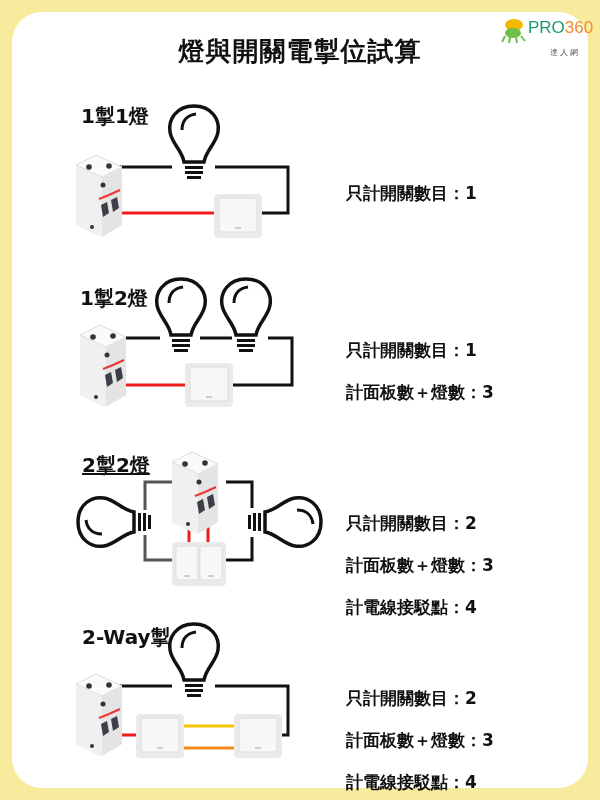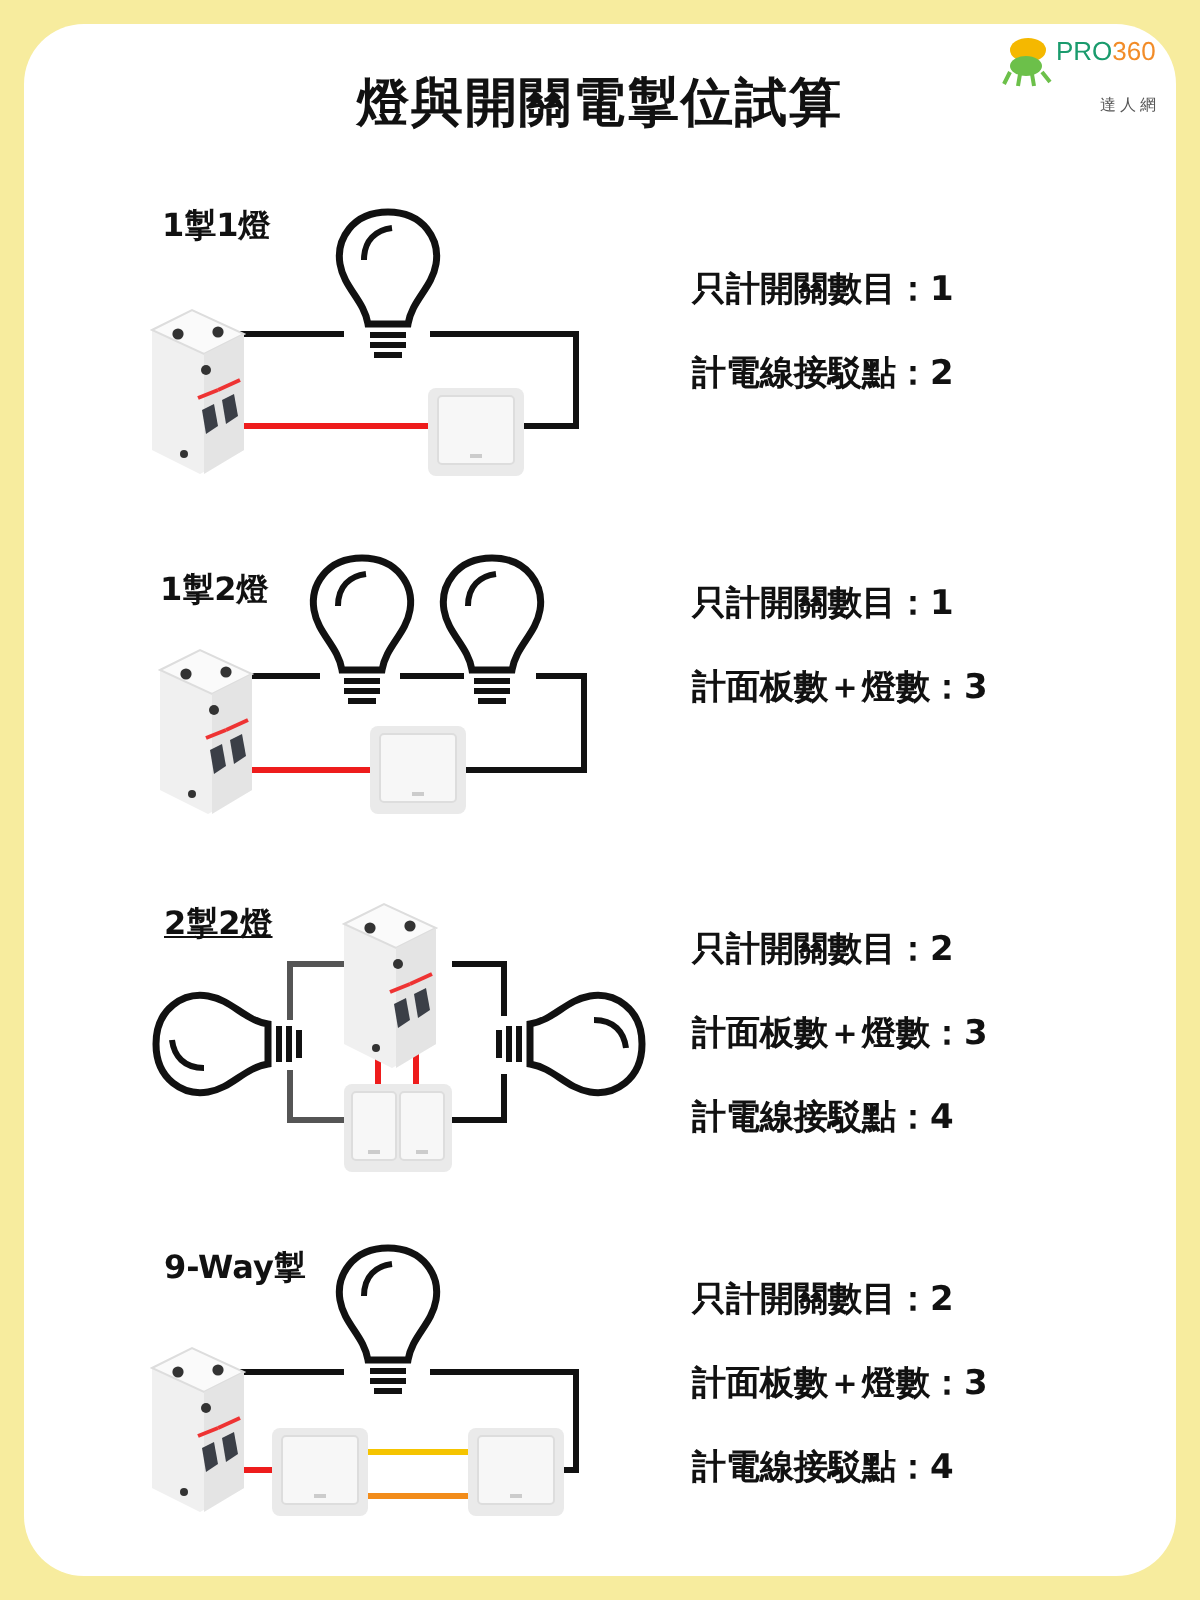--- a/index.html
+++ b/index.html
@@ -1,25 +1,25 @@
 <!DOCTYPE html>
 <html><head>
 <meta charset="utf-8">
 <style>
   html,body{margin:0;padding:0;}
   body{width:600px;height:800px;background:#f7ec9e;position:relative;overflow:hidden;font-family:"DejaVu Sans","Liberation Sans",sans-serif;}
   .card{position:absolute;left:12px;top:12px;width:576px;height:776px;background:#fff;border-radius:30px;}
   .title{position:absolute;left:0;width:600px;top:34px;text-align:center;font-size:26px;font-weight:bold;color:#111;letter-spacing:1px;}
   .logo{position:absolute;left:500px;top:16px;width:90px;height:30px;}
-  .logo .brand{position:absolute;left:28px;top:2px;font-size:13px;color:#1a9b6d;font-family:"Liberation Sans",sans-serif;}
+  .logo .brand{position:absolute;left:28px;top:2px;font-size:17px;color:#1a9b6d;font-family:"Liberation Sans",sans-serif;}
   .logo .brand .num{color:#f28c28;}
   .logo .sub{position:absolute;left:50px;top:18px;font-size:8px;color:#555;letter-spacing:2px;margin-top:13px;}
   .logo .mascot{position:absolute;left:0;top:0;}
-  .label{position:absolute;font-size:16px;font-weight:bold;color:#111;}
-  .info{position:absolute;left:346px;font-size:17px;font-weight:bold;color:#111;line-height:20px;}
+  .label{position:absolute;font-size:20px;font-weight:bold;color:#111;}
+  .info{position:absolute;left:346px;font-size:17px;font-weight:bold;color:#111;line-height:20px;margin-top:48px;}
   .info div{height:20px;margin-bottom:22px;white-space:nowrap;}
   svg.diag{position:absolute;left:0;top:0;}
 </style>
 </head>
 <body>
 
 <div class="card"></div>
 
 <div class="logo">
   <svg class="mascot" width="28" height="28">
@@ -104,25 +104,24 @@
     <use href="#bulb" x="194" y="658"></use>
     <use href="#breaker" x="76" y="674"></use>
     <use href="#switch1" x="136" y="714"></use>
     <use href="#switch1" x="234" y="714"></use>
   </g>
 </svg>
 
 <div class="label" style="left:81px;top:103px;">1掣1燈</div>
 <div class="label" style="left:80px;top:285px;">1掣2燈</div>
 <div class="label" style="left:82px;top:452px;text-decoration:underline;">2掣2燈</div>
-<div class="label" style="left:82px;top:624px;">9-Way掣</div>
+<div class="label" style="left:82px;top:624px;">2-Way掣</div>
 
 <div class="info" style="top:135px;">
   <div>只計開關數目：1</div>
-  <div>計電線接駁點：2</div>
 </div>
 <div class="info" style="top:292px;">
   <div>只計開關數目：1</div>
   <div>計面板數＋燈數：3</div>
 </div>
 <div class="info" style="top:465px;">
   <div>只計開關數目：2</div>
   <div>計面板數＋燈數：3</div>
   <div>計電線接駁點：4</div>
 </div>

